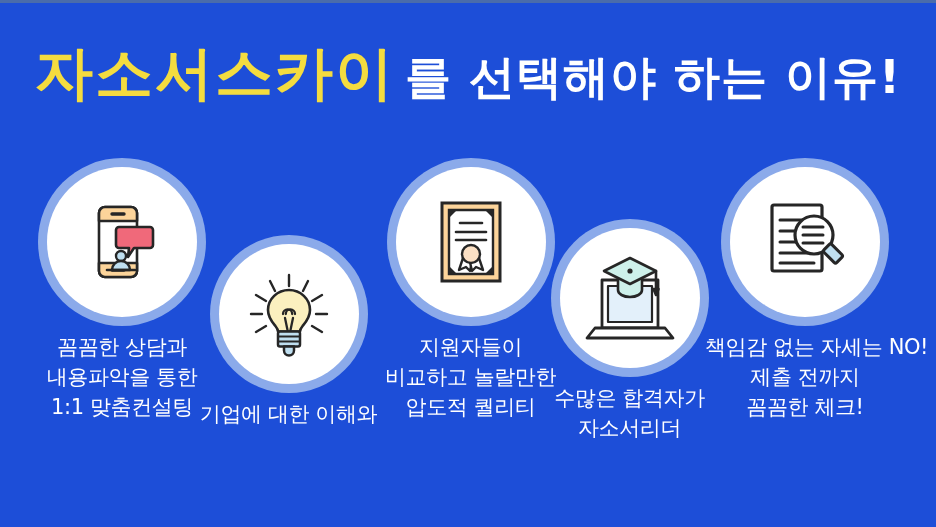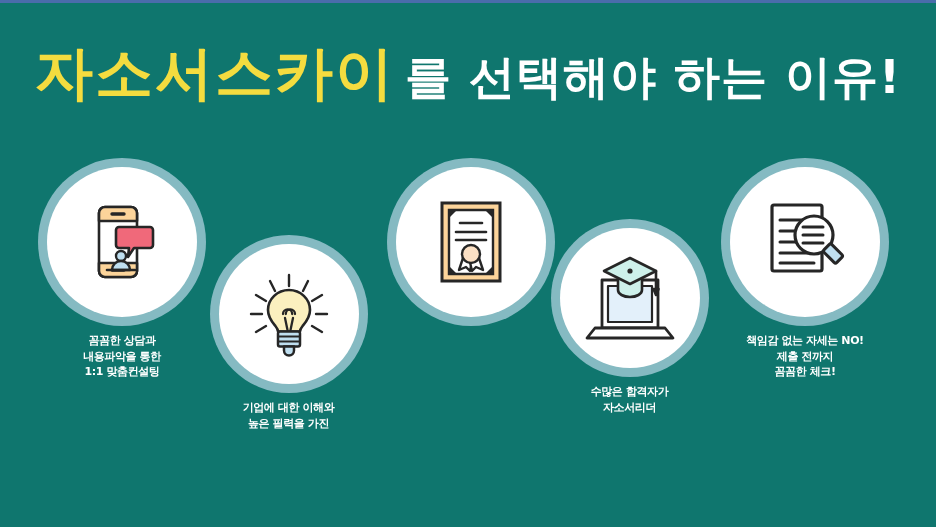--- a/index.html
+++ b/index.html
@@ -10,21 +10,21 @@
     width: 936px;
     height: 527px;
     overflow: hidden;
     font-family: "Liberation Sans", "DejaVu Sans", sans-serif;
   }
 
   #banner {
     position: relative;
     width: 936px;
     height: 527px;
-    background: #0f766e;
+    background: #1d4ed8;
     overflow: hidden;
   }
 
   
   #top-strip {
     position: absolute;
     left: 0;
     top: 0;
     width: 936px;
     height: 3px;
@@ -69,22 +69,22 @@
     margin: 0 auto;
     box-shadow: 0 0 0 9px rgba(206, 228, 245, 0.62);
     display: flex;
     align-items: center;
     justify-content: center;
   }
   .circle svg { display: block; }
 
   .caption {
     color: #ffffff;
-    font-size: 11px;
-    font-weight: bold;
+    font-size: 21px;
+    font-weight: normal;
     line-height: 1.42;
     letter-spacing: -0.4px;
     white-space: nowrap;
     font-family: "DejaVu Sans", "Liberation Sans", sans-serif;
   }
   .caption div { display: block; }
 
   
   #feature-1 { left: 22px;  top: 167px; width: 200px; }
   #feature-2 { left: 196px; top: 244px; width: 185px; }
@@ -164,21 +164,20 @@
             <rect x="35" y="63.5" width="22" height="15" rx="2" fill="#bfdff0"></rect>
             <line x1="35" y1="68.5" x2="57" y2="68.5" stroke-width="2"></line>
             <line x1="35" y1="73.5" x2="57" y2="73.5" stroke-width="2"></line>
             <path d="M41 78.5h10v4a5 5 0 0 1-10 0z" fill="#bfdff0"></path>
           </g>
         </svg>
       </span>
     </div>
     <div class="caption">
       <div>기업에 대한 이해와</div>
-      <div>높은 필력을 가진</div>
     </div>
   </div>
 
   <div class="feature" id="feature-3">
     <div class="circle">
       <span>
         <svg width="92" height="92" viewBox="0 0 92 92">
           <rect x="17" y="7" width="58" height="78" fill="#fcd49a" stroke="#262626" stroke-width="3"></rect>
           <path d="M24 14h44v64H24z" fill="#ffffff" stroke="#262626" stroke-width="2.4"></path>
           <path d="M24 14h8l-8 8zM68 14h-8l8 8zM24 78h8l-8-8zM68 78h-8l8-8z" fill="#262626"></path>
@@ -188,20 +187,25 @@
             <line x1="31" y1="44" x2="61" y2="44"></line>
           </g>
           <g stroke="#262626" stroke-width="2.4" stroke-linejoin="round">
             <path d="M38 62l-4 12 7-3 4 4 3-13z" fill="#ffffff"></path>
             <path d="M54 62l4 12-7-3-4 4-3-13z" fill="#ffffff"></path>
             <circle cx="46" cy="58" r="9" fill="#fbe0c4"></circle>
           </g>
         </svg>
       </span>
     </div>
+    <div class="caption">
+      <div>지원자들이</div>
+      <div>비교하고 놀랄만한</div>
+      <div>압도적 퀄리티</div>
+    </div>
   </div>
 
   <div class="feature" id="feature-4">
     <div class="circle">
       <span>
         <svg width="96" height="96" viewBox="0 0 96 96">
           <g stroke="#262626" stroke-width="2.8" stroke-linejoin="round">
             <path d="M20 30h56v48H20z" fill="#ffffff"></path>
             <rect x="26" y="36" width="44" height="36" fill="#e3f0fa" stroke-width="2.2"></rect>
             <path d="M13 78h70l8 10H5z" fill="#ffffff"></path>

